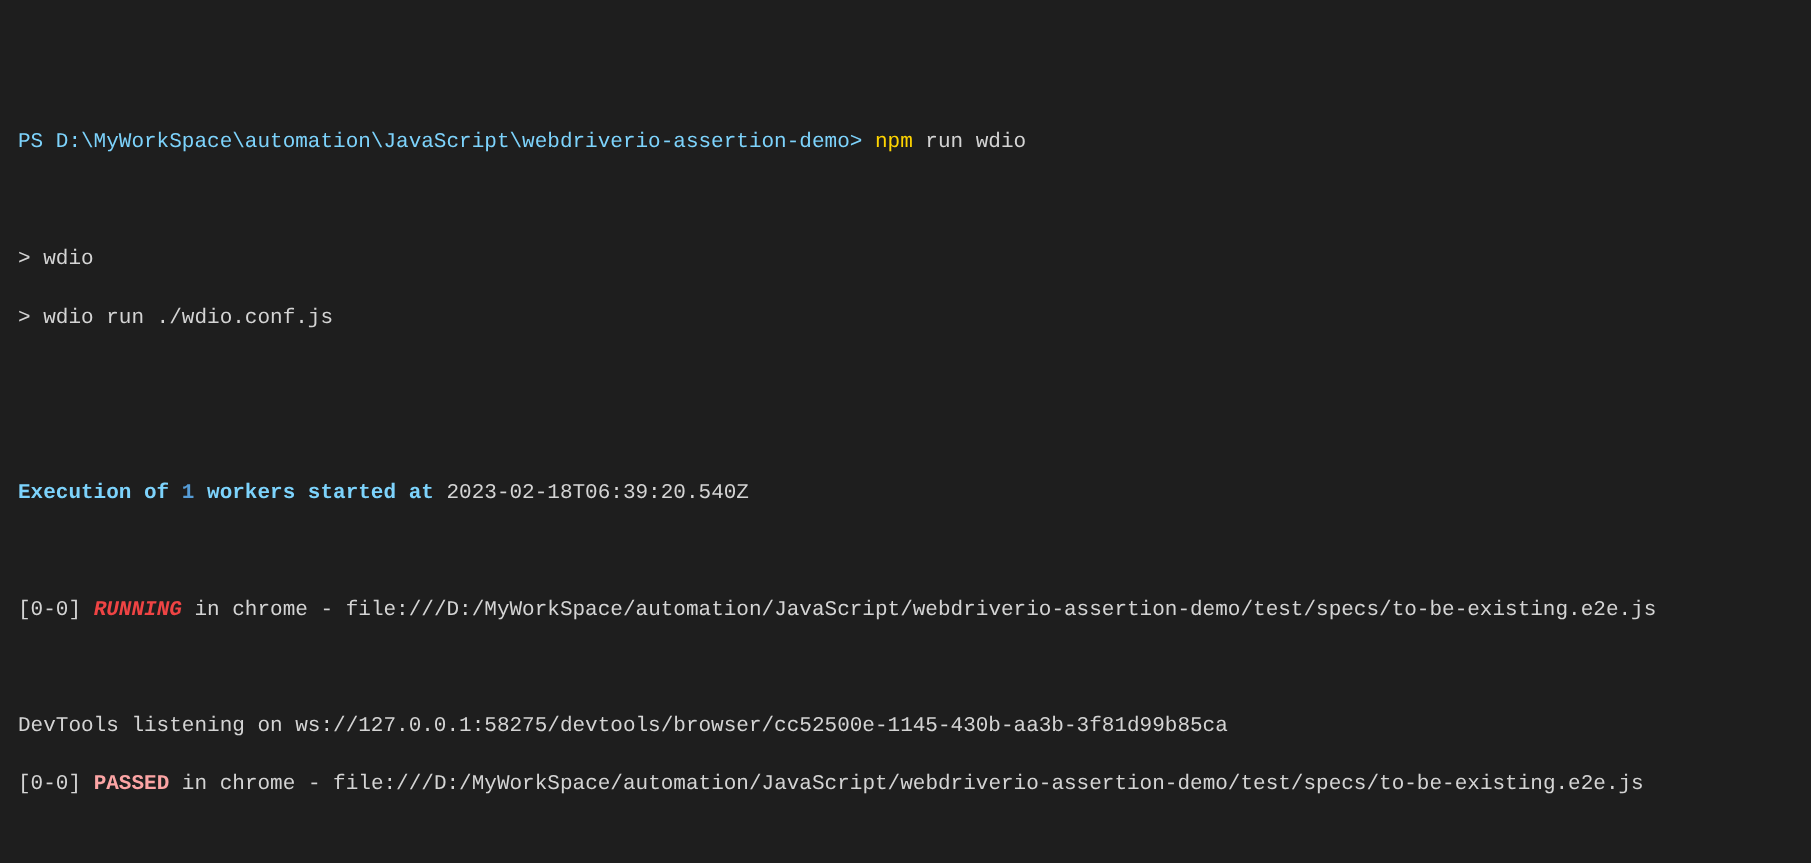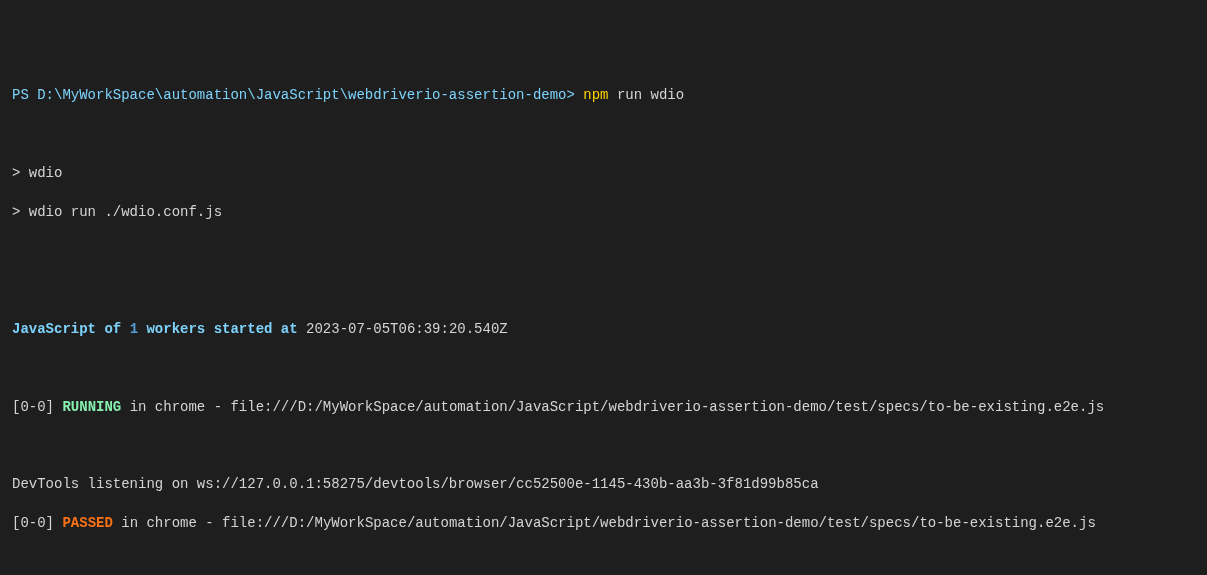--- a/index.html
+++ b/index.html
@@ -10,40 +10,40 @@
       font-size: 14px;
       line-height: 1.4;
       padding: 8px 12px;
       width: 1207px;
       height: 575px;
       overflow: hidden;
       white-space: pre;
     }
     .line { white-space: pre; }
     .yellow { color: #ffd500; text-align: center; }
-    .cyan { color: #86efac; }
+    .cyan { color: #ef4444; font-style: italic; }
     .blue { color: #569cd6; }
-    .green { color: #f97316; margin-top: 28px; }
+    .green { color: #fca5a5; margin-top: 28px; }
     .bold { font-weight: bold; }
     .white { color: #7dd3fc; }
     .gray { color: #d4d4d4; font-family: Liberation Mono, monospace; }
     .empty { height: 19px; }
   </style>
 </head>
 <body>
 
 
 
 <div class="line"><span class="white">PS D:\MyWorkSpace\automation\JavaScript\webdriverio-assertion-demo&gt; </span><span class="yellow">npm </span><span class="gray">run wdio</span></div>
 <div class="empty"></div>
 <div class="line">&gt; wdio</div>
 <div class="line">&gt; wdio run ./wdio.conf.js</div>
 <div class="empty"></div>
 <div class="empty"></div>
-<div class="line"><span class="bold white">JavaScript of </span><span class="bold blue">1</span><span class="bold white"> workers started at </span><span class="gray">2023-07-05T06:39:20.540Z</span></div>
+<div class="line"><span class="bold white">Execution of </span><span class="bold blue">1</span><span class="bold white"> workers started at </span><span class="gray">2023-02-18T06:39:20.540Z</span></div>
 <div class="empty"></div>
 <div class="line"><span class="gray">[0-0] </span><span class="cyan bold">RUNNING</span><span class="gray"> in chrome - file:///D:/MyWorkSpace/automation/JavaScript/webdriverio-assertion-demo/test/specs/to-be-existing.e2e.js</span></div>
 <div class="empty"></div>
 <div class="line">DevTools listening on ws://127.0.0.1:58275/devtools/browser/cc52500e-1145-430b-aa3b-3f81d99b85ca</div>
 <div class="line"><span class="gray">[0-0] </span><span class="green bold">PASSED</span><span class="gray"> in chrome - file:///D:/MyWorkSpace/automation/JavaScript/webdriverio-assertion-demo/test/specs/to-be-existing.e2e.js</span></div>
 <div class="empty"></div>
 
 
 
 

